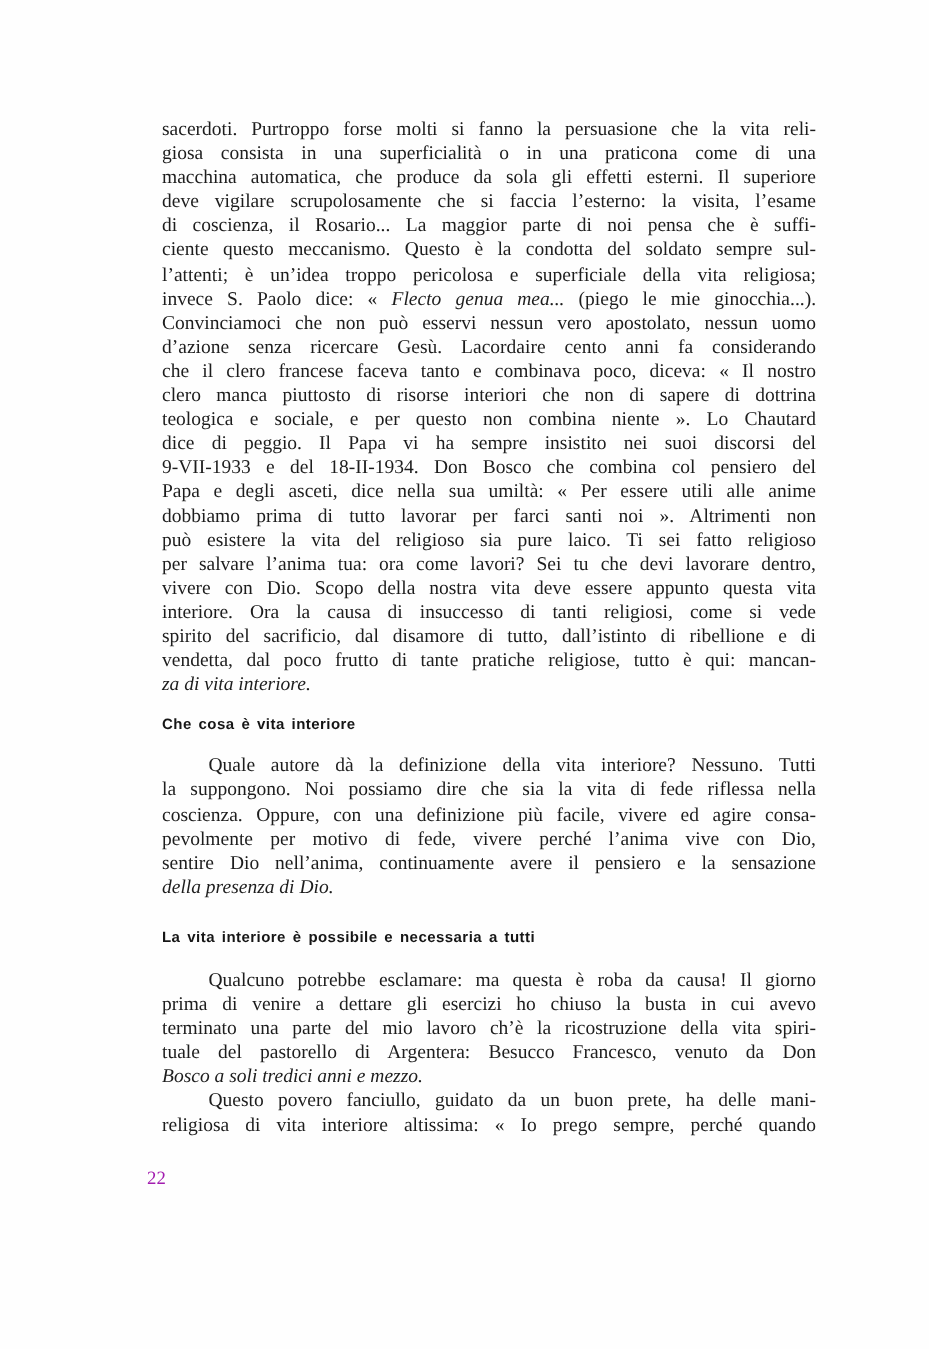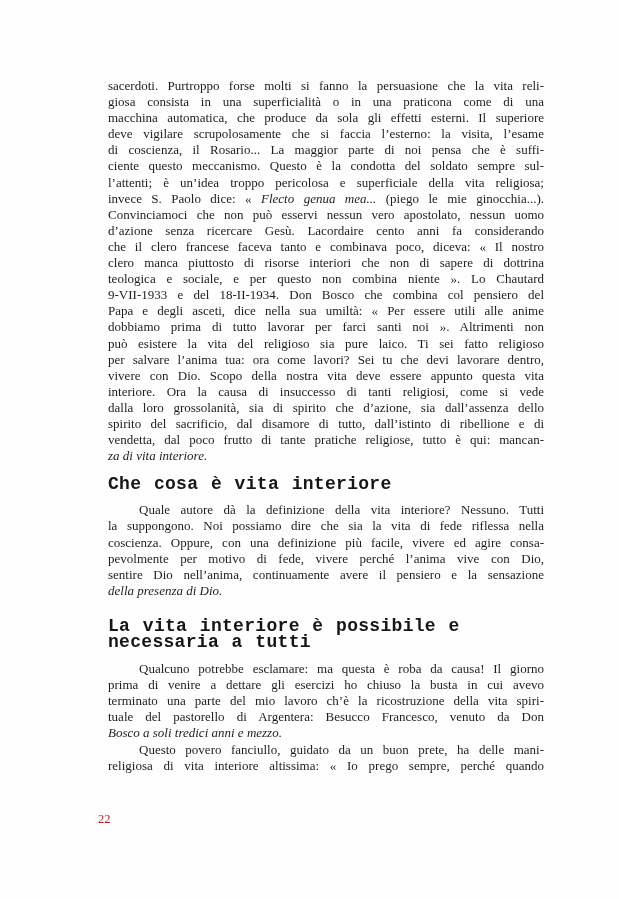--- a/index.html
+++ b/index.html
@@ -35,39 +35,39 @@
     text-align-last: justify;
   }
   .line.last {
     text-align-last: left;
     font-style: italic;
   }
   .indent .line:first-child {
     text-indent: 31px;
   }
   .heading {
-    font-family: Liberation Mono, monospace;
-    font-size: 18px;
+    font-family: Liberation Sans, sans-serif;
+    font-size: 10px;
     font-weight: bold;
     line-height: 16.1px;
     letter-spacing: 0.3px;
     word-spacing: 1.5px;
     color: #161616;
     margin: 0;
   }
   .h1gap { margin-top: 12px; margin-bottom: 10px; }
   .h2gap { margin-top: 19px; margin-bottom: 11px; }
   .quote-latin { }
   .page-number {
     position: absolute;
     left: 98px;
-    top: 812px;
+    top: 778px;
     font-family: "Liberation Serif", "DejaVu Serif", serif;
     font-size: 12.5px;
-    color: #b91c1c;
+    color: #a21caf;
   }
 </style>
 </head>
 <body>
 
 <div class="page">
 
   <div class="content">
 
     <div class="para">
@@ -80,28 +80,28 @@
           <div class="line">ciente questo meccanismo. Questo è la condotta del soldato sempre sul-</div>
           <div class="line">l’attenti; è un’idea troppo pericolosa e superficiale della vita religiosa;</div>
         </div>
       <div class="line"><span>invece S. Paolo dice: « </span><em class="quote-latin">Flecto genua mea...</em><span> (piego le mie ginocchia...).</span></div>
       <div>
           <div class="line">Convinciamoci che non può esservi nessun vero apostolato, nessun uomo</div>
           <div class="line">d’azione senza ricercare Gesù. Lacordaire cento anni fa considerando</div>
           <div class="line">che il clero francese faceva tanto e combinava poco, diceva: « Il nostro</div>
           <div class="line">clero manca piuttosto di risorse interiori che non di sapere di dottrina</div>
           <div class="line">teologica e sociale, e per questo non combina niente ». Lo Chautard</div>
+          <div class="line">dice di peggio. Il Papa vi ha sempre insistito nei suoi discorsi del</div>
           <div class="line">9-VII-1933 e del 18-II-1934. Don Bosco che combina col pensiero del</div>
           <div class="line">Papa e degli asceti, dice nella sua umiltà: « Per essere utili alle anime</div>
           <div class="line">dobbiamo prima di tutto lavorar per farci santi noi ». Altrimenti non</div>
           <div class="line">può esistere la vita del religioso sia pure laico. Ti sei fatto religioso</div>
           <div class="line">per salvare l’anima tua: ora come lavori? Sei tu che devi lavorare dentro,</div>
           <div class="line">vivere con Dio. Scopo della nostra vita deve essere appunto questa vita</div>
           <div class="line">interiore. Ora la causa di insuccesso di tanti religiosi, come si vede</div>
-          <div class="line">dalla loro grossolanità, sia di spirito che d’azione, sia dall’assenza dello</div>
           <div class="line">spirito del sacrificio, dal disamore di tutto, dall’istinto di ribellione e di</div>
           <div class="line">vendetta, dal poco frutto di tante pratiche religiose, tutto è qui: mancan-</div>
           <div class="line last">za di vita interiore.</div>
         </div>
     </div>
 
     <h2 class="heading h1gap">Che cosa è vita interiore</h2>
 
     <div class="para indent">
         <div class="line">Quale autore dà la definizione della vita interiore? Nessuno. Tutti</div>

